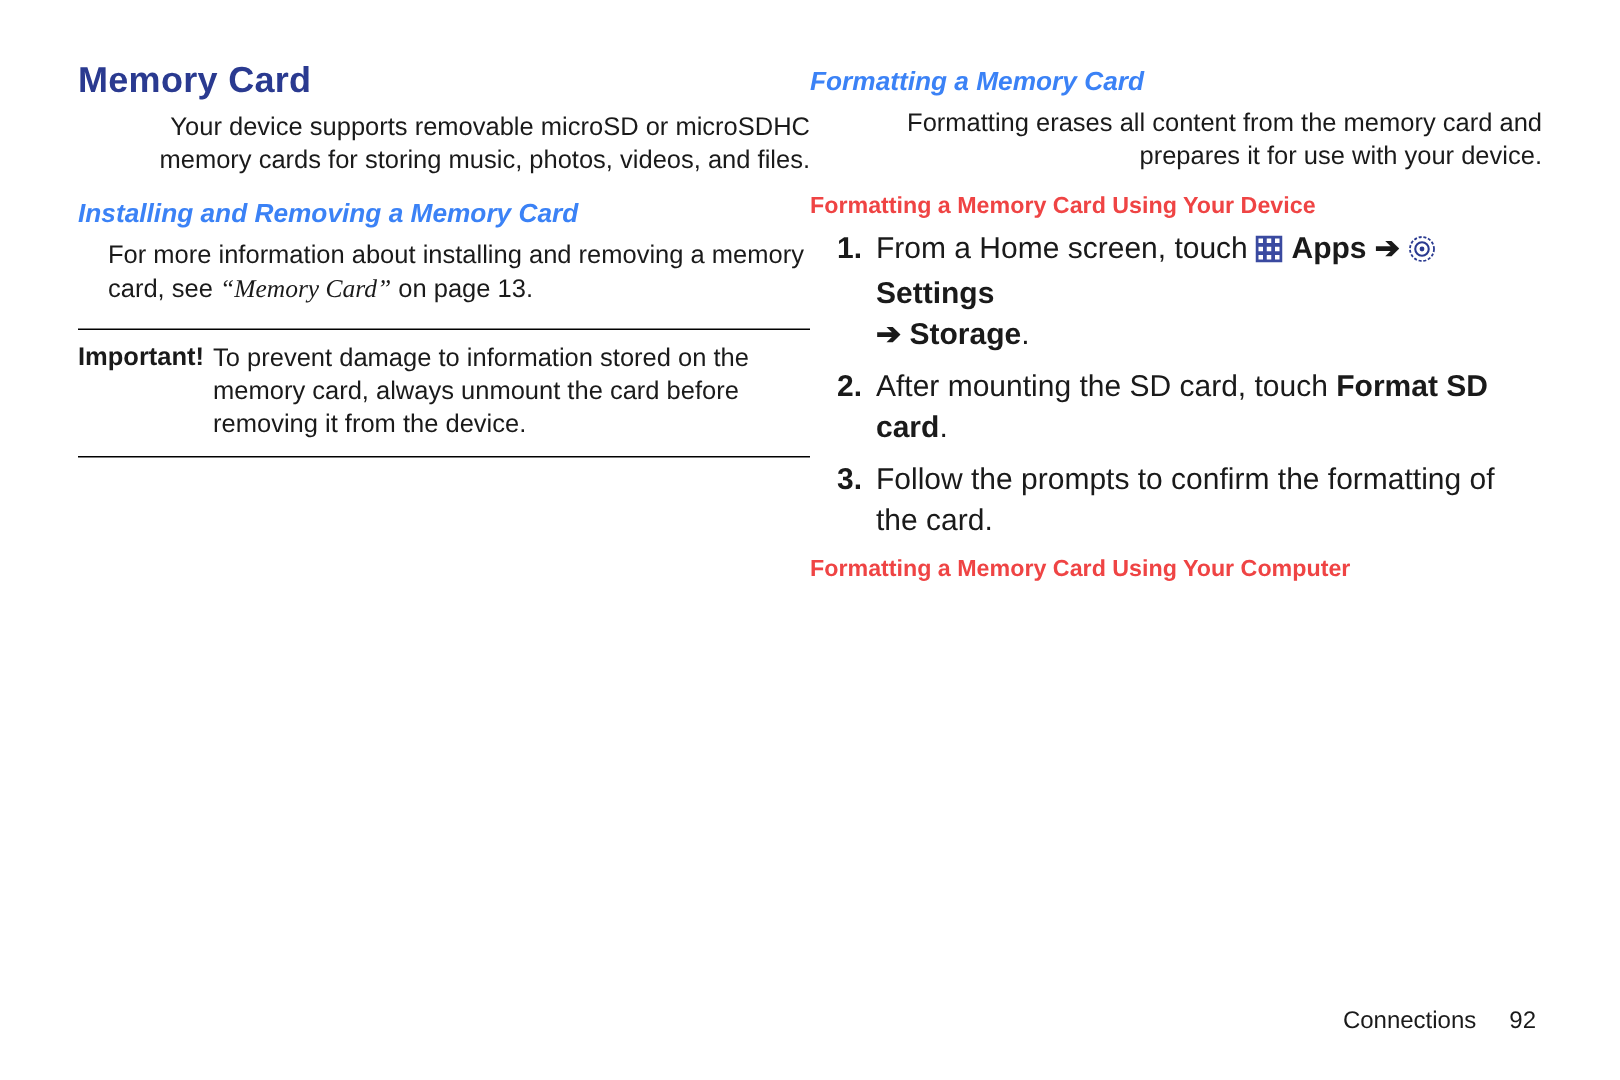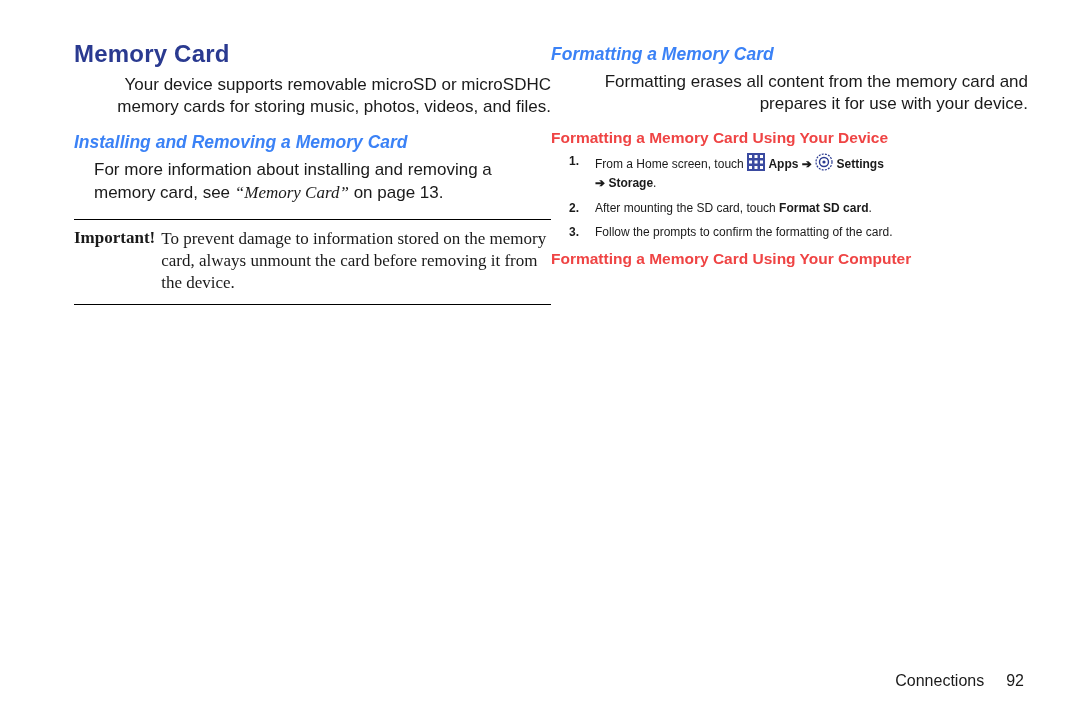--- a/index.html
+++ b/index.html
@@ -9,21 +9,20 @@
     height: 720px;
     font-family: Arial, Helvetica, sans-serif;
     color: #1a1a1a;
     background: #fff;
     position: relative;
     box-sizing: border-box;
   }
   .page {
     display: flex;
     padding: 40px 52px 0 52px;
-    margin-left: 22px;
   }
   .col {
     flex: 1;
     min-width: 0;
   }
   h1.main-title {
     color: #2a3a90;
     font-size: 24px;
     font-weight: 900;
     margin: 0 0 6px 0;
@@ -61,40 +60,39 @@
   .quoted { font-style: italic; font-family: Liberation Serif, serif; }
   .important-block {
     border-top: 1.5px solid #000;
     border-bottom: 1.5px solid #000;
     padding: 8px 0 10px 0;
     margin: 0 0 14px 0;
   }
   .important-flex {
     display: flex;
     gap: 6px;
-    font-family: Liberation Serif, serif;
   }
   .imp-label {
     font-weight: 700;
     font-size: 17px;
     white-space: nowrap;
   }
   .imp-body {
     font-size: 17px;
     line-height: 1.3;
   }
   ol.steps {
     list-style: none;
     counter-reset: step;
     padding: 0;
     margin: 0 0 10px 18px;
   }
   ol.steps li {
     counter-increment: step;
-    font-size: 12px;
+    font-size: 20px;
     line-height: 1.35;
     margin-bottom: 8px;
     padding-left: 26px;
     position: relative;
   }
   ol.steps li::before {
     content: counter(step) ".";
     font-weight: 700;
     position: absolute;
     left: 0;

